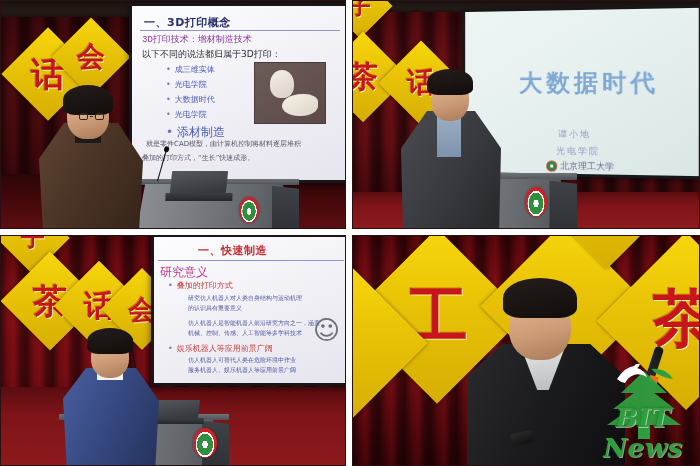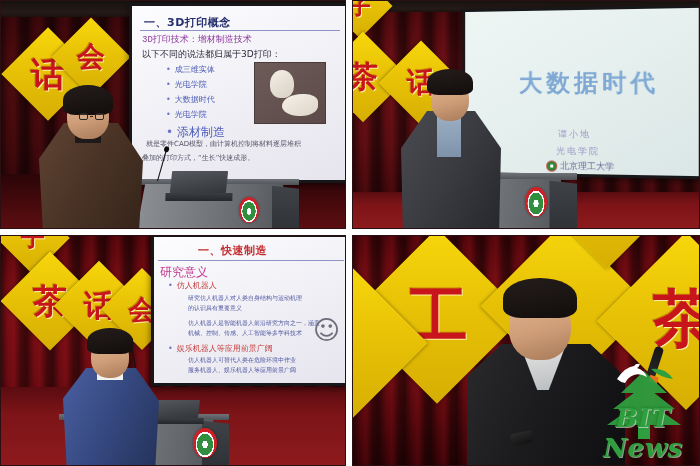--- a/index.html
+++ b/index.html
@@ -313,21 +313,21 @@
       <div class="diamond" style="left:112px;top:44px;width:58px;height:58px;">
         <span class="glyph" style="font-size:27px;">会</span>
       </div>
 
       <div class="screen-frame" style="left:150px;top:-2px;width:198px;height:152px;">
         <div class="screen">
           <div class="slide-title" style="left:44px;top:6px;font-size:11px;color:#c42d2d;">一、快速制造</div>
           <div class="slide-rule" style="left:4px;top:23px;width:186px;"></div>
           <div class="slide-sub" style="left:6px;top:27px;font-size:12px;color:#c13a8e;">研究意义</div>
 
-          <div class="slide-bullet" style="left:14px;top:43px;font-size:8px;color:#c43c3c;">仿人机器人</div>
+          <div class="slide-bullet" style="left:14px;top:43px;font-size:8px;color:#c43c3c;">叠加的打印方式</div>
           <div class="slide-foot" style="left:34px;top:57px;font-size:6px;color:#4d56a0;">研究仿人机器人对人类自身结构与运动机理</div>
           <div class="slide-foot" style="left:34px;top:67px;font-size:6px;color:#4d56a0;">的认识具有重要意义</div>
           <div class="slide-foot" style="left:34px;top:82px;font-size:6px;color:#4d56a0;">仿人机器人是智能机器人前沿研究方向之一，涵盖</div>
           <div class="slide-foot" style="left:34px;top:92px;font-size:6px;color:#4d56a0;">机械、控制、传感、人工智能等多学科技术</div>
 
           <div class="slide-bullet" style="left:14px;top:106px;font-size:8px;color:#c43c3c;">娱乐机器人等应用前景广阔</div>
           <div class="slide-foot" style="left:34px;top:119px;font-size:6px;color:#4d56a0;">仿人机器人可替代人类在危险环境中作业</div>
           <div class="slide-foot" style="left:34px;top:129px;font-size:6px;color:#4d56a0;">服务机器人、娱乐机器人等应用前景广阔</div>
 
           <div class="doodle" style="right:6px;top:80px;font-size:26px;line-height:1;">☺</div>

